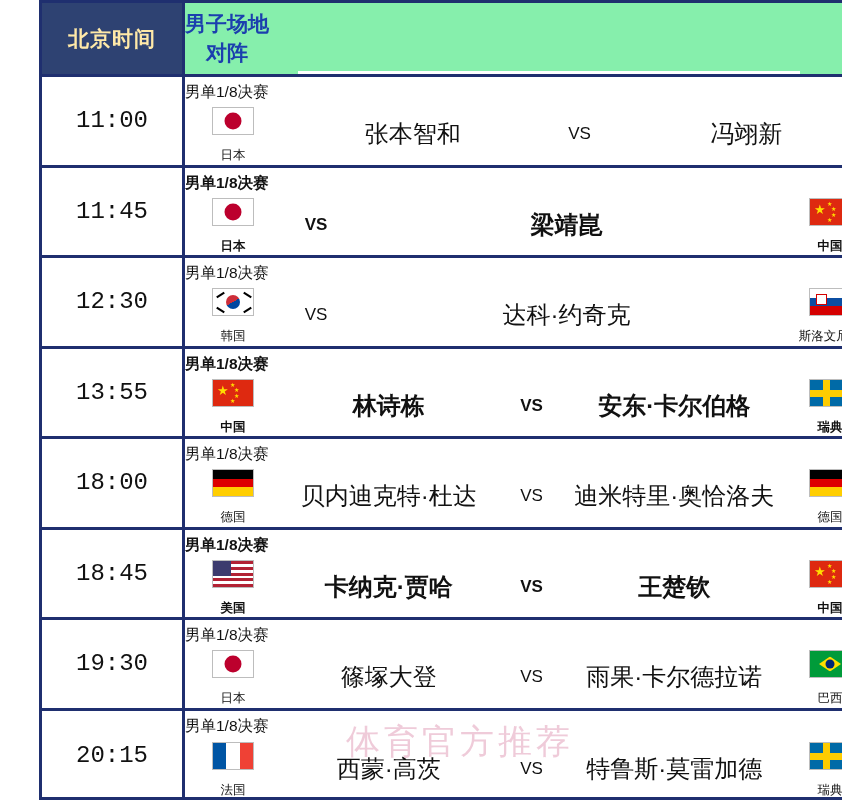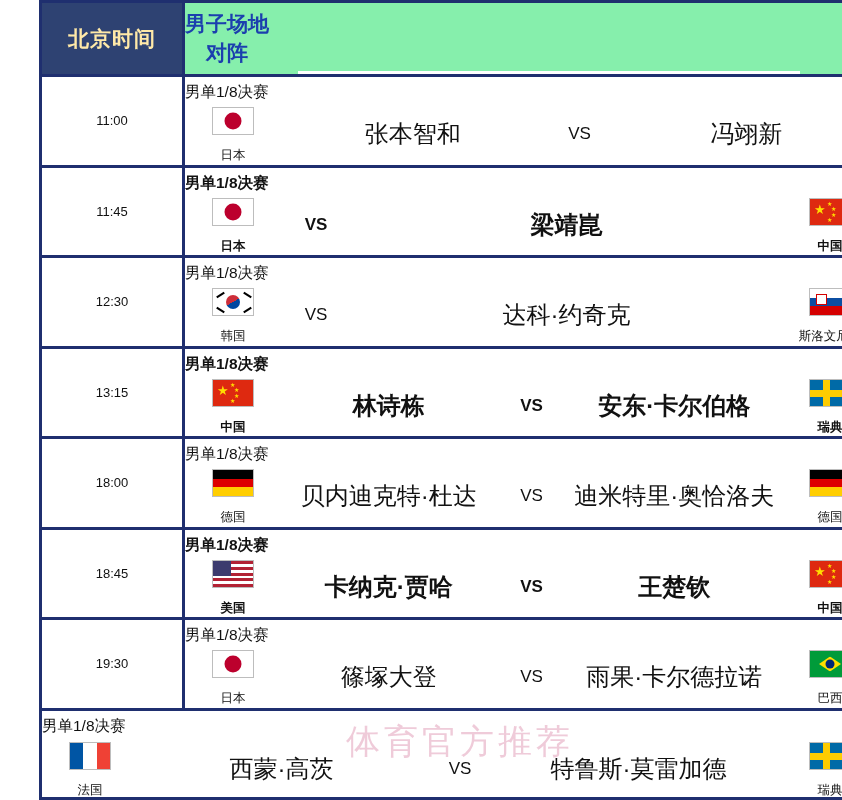--- a/index.html
+++ b/index.html
@@ -76,24 +76,25 @@
     box-sizing: border-box;
     border-bottom: 3px solid #1f2f6f;
   }
   .row:last-child { border-bottom: none; }
   .cell-time {
     width: 143px;
     flex: 0 0 143px;
     display: flex;
     align-items: center;
     justify-content: center;
-    font-size: 13px;
+    font-size: 24px;
     color: #111111;
     box-sizing: border-box;
     border-right: 3px solid #1f2f6f;
+    font-family: Liberation Mono, monospace;
   }
   .cell-match {
     flex: 1;
     position: relative;
     display: flex;
     flex-direction: column;
     box-sizing: border-box;
   }
   .event-label {
     text-align: left;
@@ -368,21 +369,21 @@
             <div class="vs">VS</div>
             <div class="player">达科·约奇克</div>
             <div class="flagbox">
               <div class="flag si"></div>
               <div class="flag-label">斯洛文尼亚</div>
             </div>
           </div>
         </div>
       </div>
       <div class="row">
-        <div class="cell-time">13:15</div>
+        <div class="cell-time">13:55</div>
         <div class="cell-match bold">
           <div class="event-label">男单1/8决赛</div>
           <div class="matchline">
             <div class="flagbox">
               <div class="flag cn">
                 <span class="star-big">★</span>
                 <span class="star-small s1">★</span>
                 <span class="star-small s2">★</span>
                 <span class="star-small s3">★</span>
                 <span class="star-small s4">★</span>
@@ -462,20 +463,21 @@
               <div class="flag br">
                 <span class="rhomb"></span>
                 <span class="globe"></span>
               </div>
               <div class="flag-label">巴西</div>
             </div>
           </div>
         </div>
       </div>
       <div class="row">
+        <div class="cell-time">20:15</div>
         <div class="cell-match">
           <div class="event-label">男单1/8决赛</div>
           <div class="matchline">
             <div class="flagbox">
               <div class="flag fr"></div>
               <div class="flag-label">法国</div>
             </div>
             <div class="player">西蒙·高茨</div>
             <div class="vs">VS</div>
             <div class="player">特鲁斯·莫雷加德</div>

